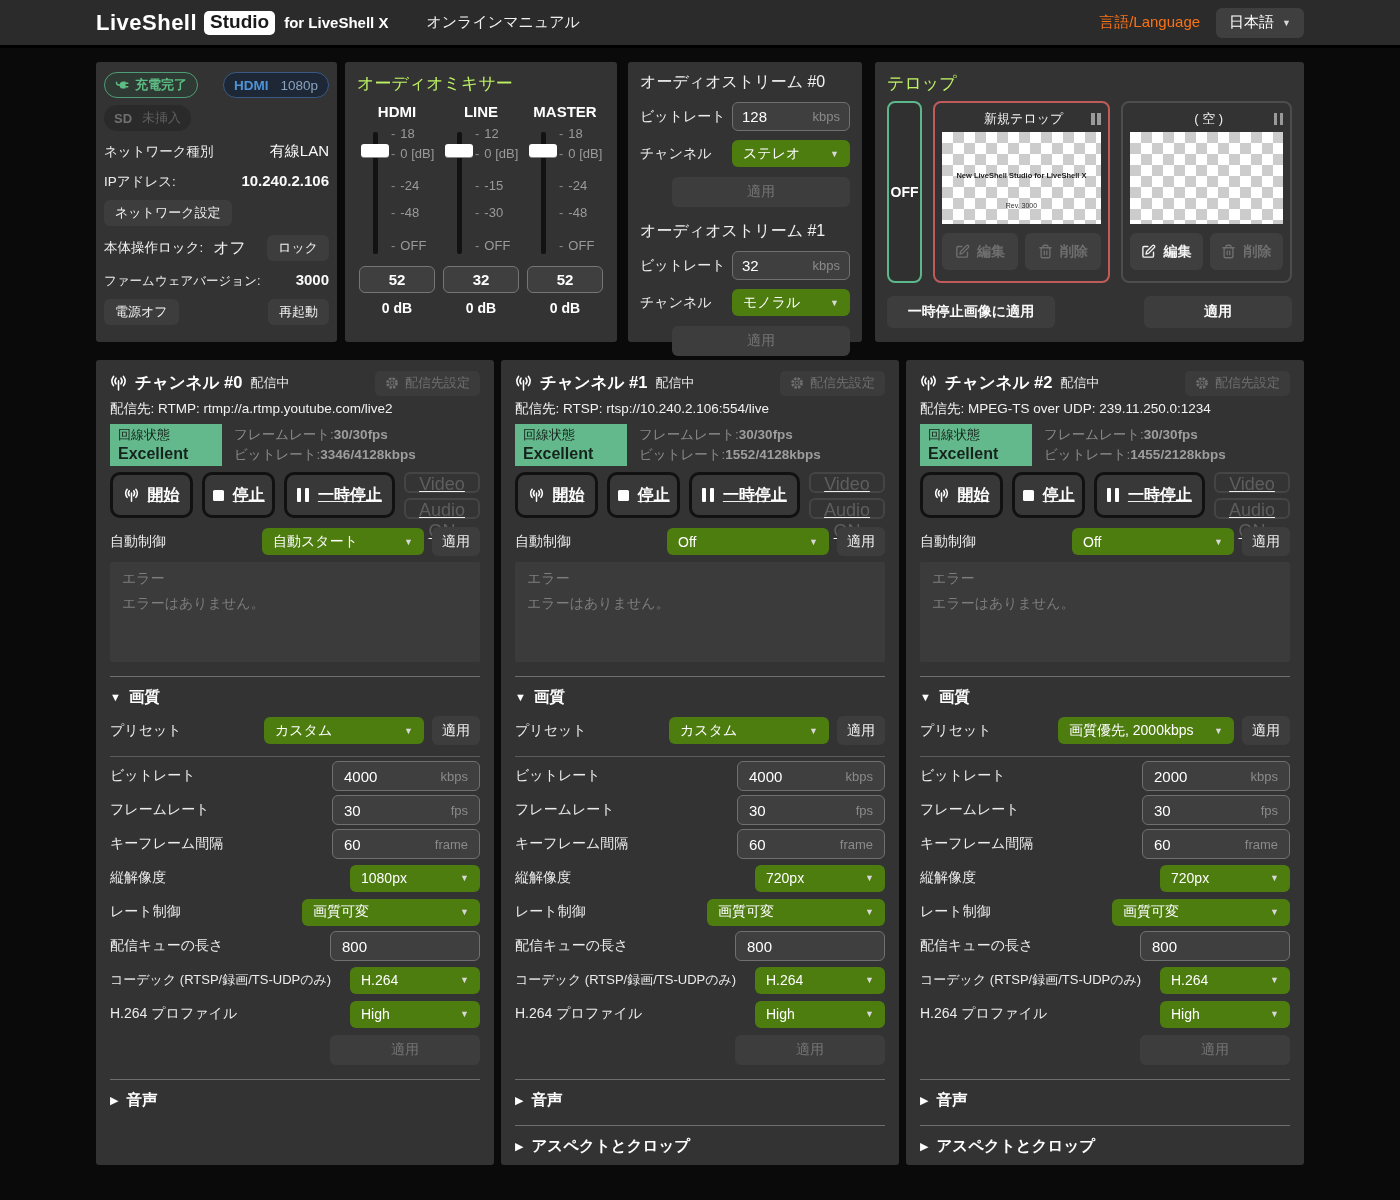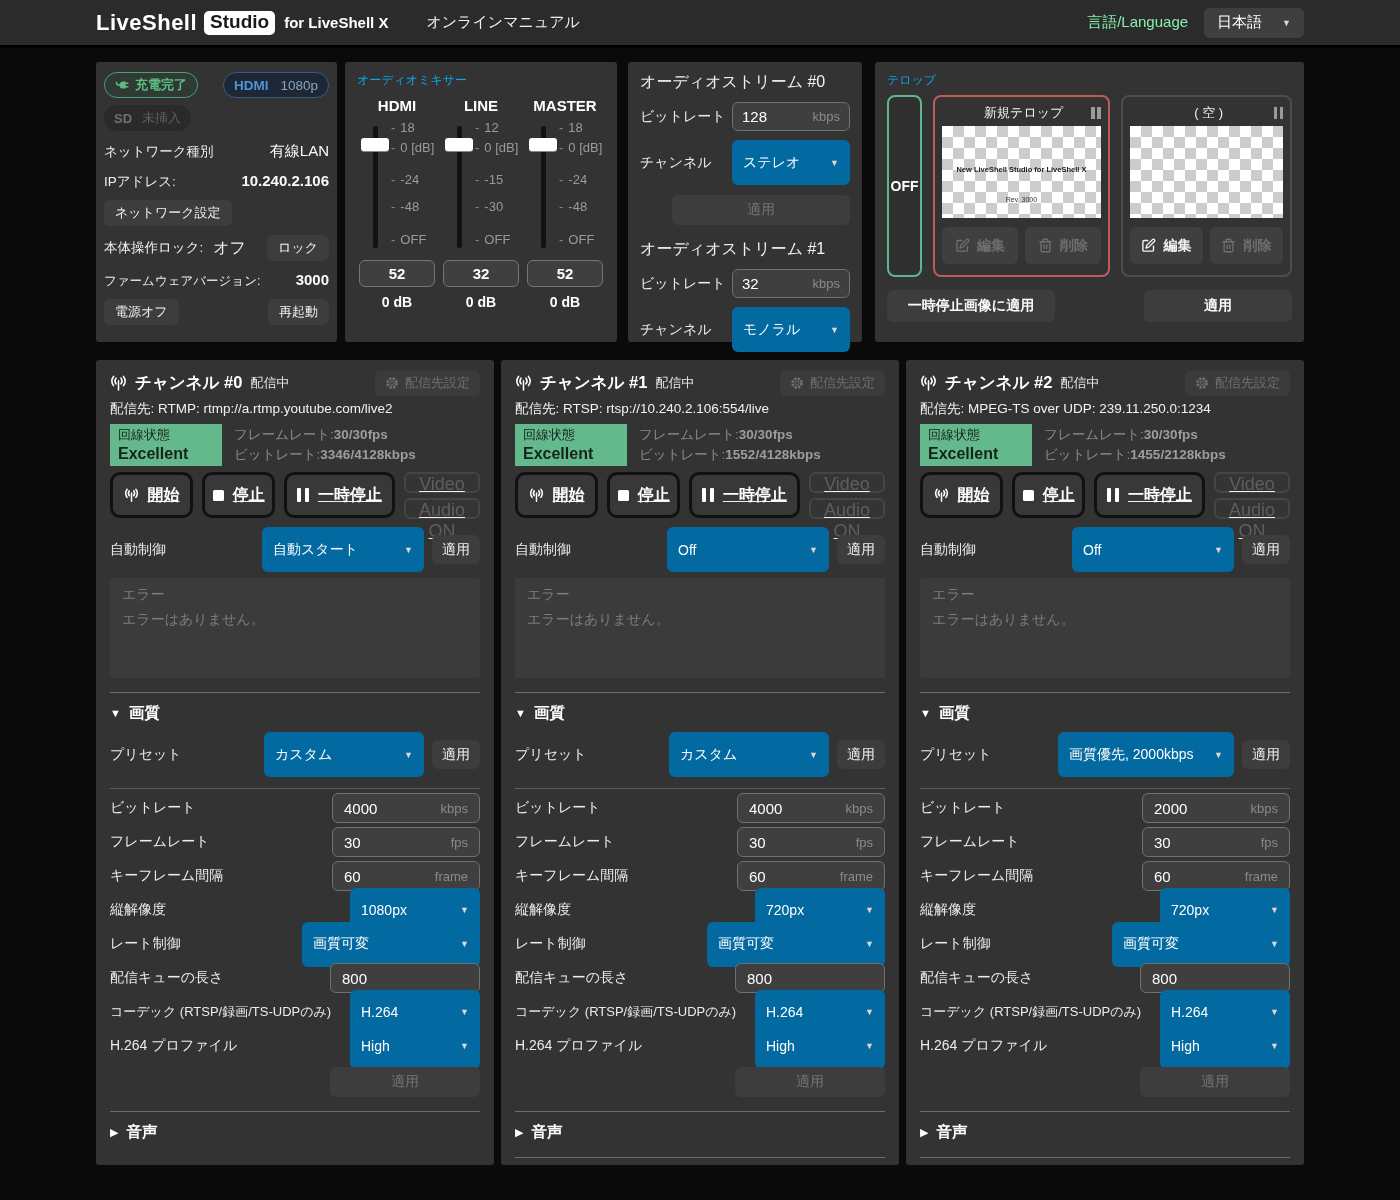--- a/index.html
+++ b/index.html
@@ -9,32 +9,32 @@
 
   
   .navbar { position:absolute; top:0; left:0; width:1400px; height:48px; background:#2b2b2b;
             border-bottom:3px solid #000; display:flex; align-items:center; padding:0 96px; }
   .brand { display:flex; align-items:center; gap:7px; }
   .brand-main { color:#fff; font-size:22px; font-weight:bold; letter-spacing:0.5px; }
   .brand-badge { background:#fff; color:#1a1a1a; font-size:19px; font-weight:bold; padding:0px 6px 2px; border-radius:5px; }
   .brand-suffix { color:#fff; font-size:15px; font-weight:bold; margin-left:2px; }
   .nav-link { color:#f0f0f0; font-size:15px; margin-left:38px; cursor:pointer; }
   .nav-right { margin-left:auto; display:flex; align-items:center; gap:16px; }
-  .lang-label { color:#86efac; font-size:15px; }
+  .lang-label { color:#f97316; font-size:15px; }
   .lang-btn { background:#3f3f3f; border:none; border-radius:6px; height:30px; padding:0 13px; color:#fff;
-              font-size:15px; display:flex; align-items:center; gap:20px; cursor:pointer; font-family:inherit; }
+              font-size:15px; display:flex; align-items:center; gap:8px; cursor:pointer; font-family:inherit; }
 
   
   .panel { position:absolute; background:#333; border-radius:3px; color:#f0f0f0; }
-  .panel-title { font-size:12px; color:#0ea5e9;font-family:Liberation Serif, serif; }
+  .panel-title { font-size:17px; color:#bef264;font-family:Liberation Serif, serif; }
   .caret { font-size:9px; color:#d8d8d8; }
   .divider { border-top:1px solid #6e6e6e; }
   .divider.thin { border-top:1px solid #5c5c5c; }
   button { font-family:inherit; cursor:pointer; }
-  .dropdown { display:flex; align-items:center; background:#0369a1; border-radius:6px; height:45px; padding:0 11px; cursor:pointer; }
+  .dropdown { display:flex; align-items:center; background:#4d7c0f; border-radius:6px; height:27px; padding:0 11px; cursor:pointer; }
   .dropdown .dd-val { flex:1; font-size:14px; color:#fff; white-space:nowrap; overflow:hidden; }
   .num-input { display:flex; align-items:center; background:#3f3f3f; border:1px solid #707070; border-radius:6px;
                height:30px; padding:0 11px; }
   .num-input .val { flex:1; text-align:left; font-size:15px; font-weight:normal; color:#fff; }
   .num-input .unit { font-size:13px; color:#8a8a8a; width:40px; text-align:right; }
   .apply-sm { width:48px; height:29px; background:#3d3d3d; border:none; border-radius:6px; color:#f0f0f0; font-size:14px; }
   .apply-lg { width:150px; height:30px; background:#3d3d3d; border:none; border-radius:6px; color:#f0f0f0; font-size:14px; }
   .dim-btn, .apply-lg.dim { color:#757575; }
 
   

